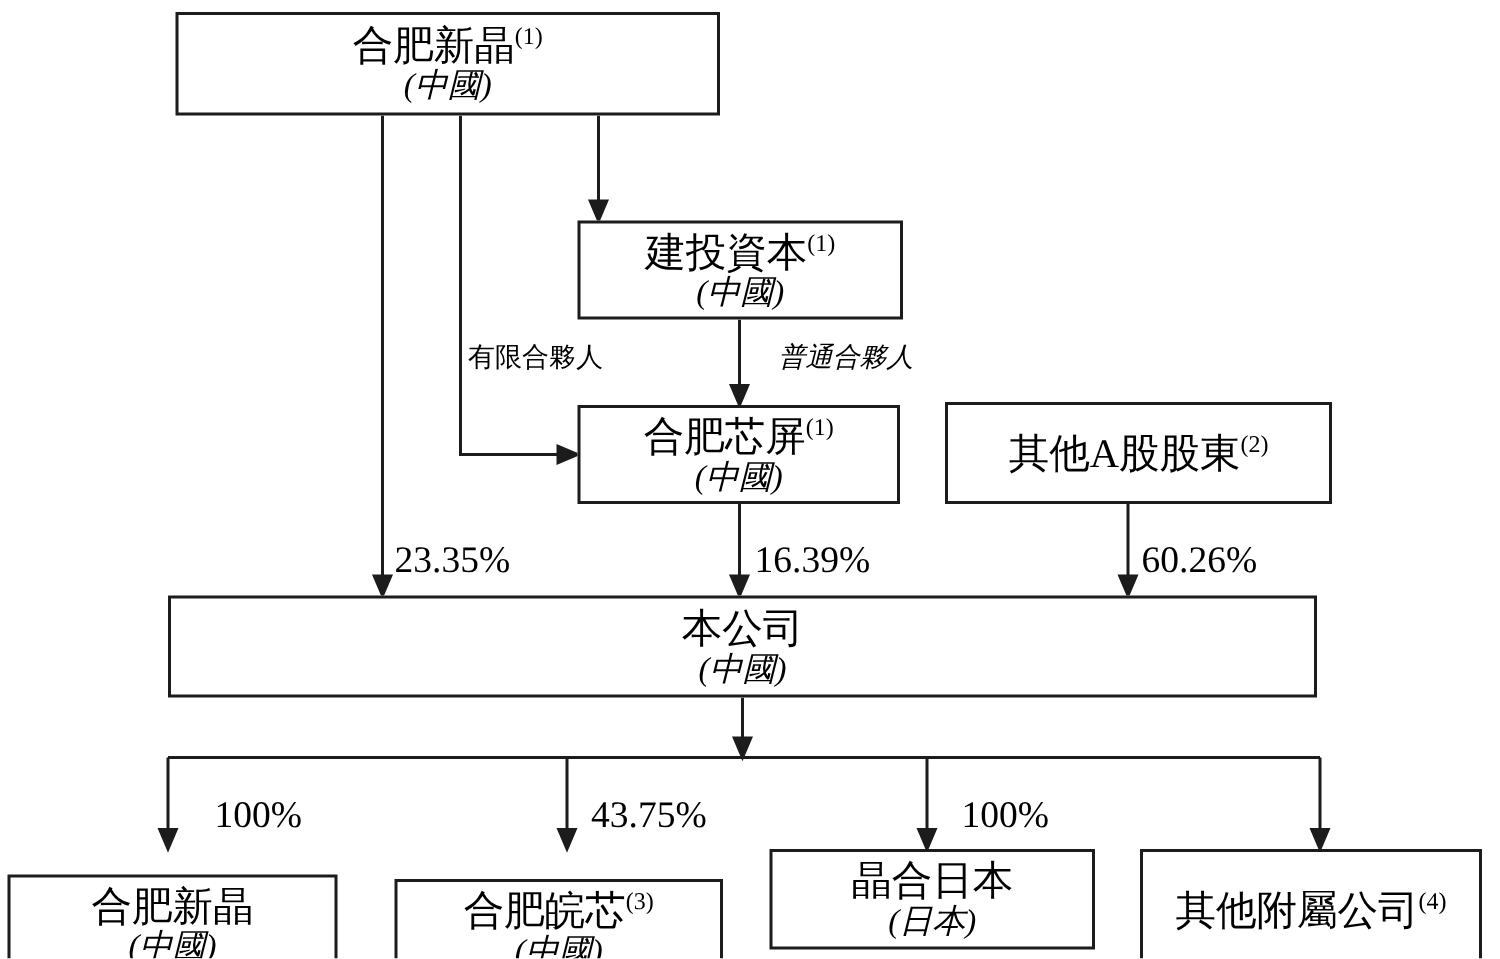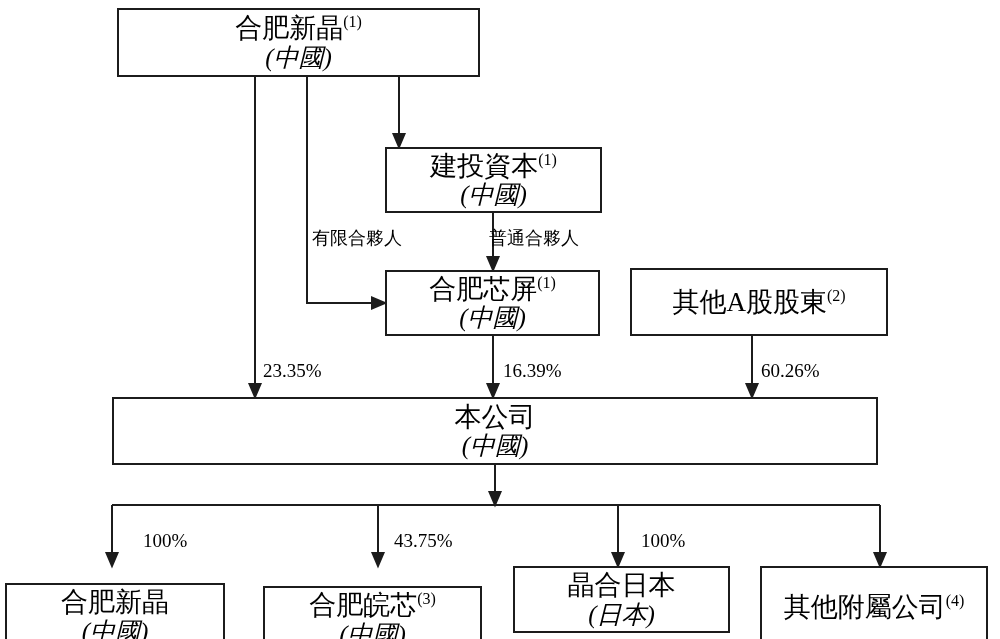--- a/index.html
+++ b/index.html
@@ -32,30 +32,30 @@
   }
   .node-title {
     font-size: 27px;
     white-space: nowrap;
   }
   .node-title sup {
     font-size: 16px;
     line-height: 0;
   }
   .node-subtitle {
-    font-size: 25px;
+    font-size: 22px;
     font-style: italic;
     white-space: nowrap;
     font-family: Liberation Serif, serif;
   }
   .edge-label {
     position: absolute;
     white-space: nowrap;
   }
-  .pct-label { font-size: 19px; }
+  .pct-label { font-size: 25px; }
   .partner-label { font-size: 18px; }
 </style>
 </head>
 <body>
 
 <div class="canvas">
 
   <svg class="wires" viewBox="0 0 1000 639" xmlns="http://www.w3.org/2000/svg">
     <g stroke="#1c1c1c" stroke-width="2" fill="#1c1c1c">
 
@@ -134,21 +134,21 @@
     <div class="node-title"><span>晶合日本</span><sup></sup></div>
     <div class="node-subtitle">(日本)</div>
   </div>
 
   <div class="node" style="left:760px; top:566px; width:228px; height:83px;align-items:center;">
     <div class="node-title"><span>其他附屬公司</span><sup>(4)</sup></div>
     <div class="node-subtitle"></div>
   </div>
 
   <div class="edge-label partner-label" style="left:312px; top:226px;">有限合夥人</div>
-  <div class="edge-label partner-label" style="left:489px; top:226px;">普通合夥人</div>
+  <div class="edge-label partner-label" style="left:519px; top:226px;font-style:italic;">普通合夥人</div>
 
   <div class="edge-label pct-label" style="left:263px; top:360px;">23.35%</div>
   <div class="edge-label pct-label" style="left:503px; top:360px;">16.39%</div>
   <div class="edge-label pct-label" style="left:761px; top:360px;">60.26%</div>
 
   <div class="edge-label pct-label" style="left:143px; top:530px;">100%</div>
   <div class="edge-label pct-label" style="left:394px; top:530px;">43.75%</div>
   <div class="edge-label pct-label" style="left:641px; top:530px;">100%</div>
 
 </div>

